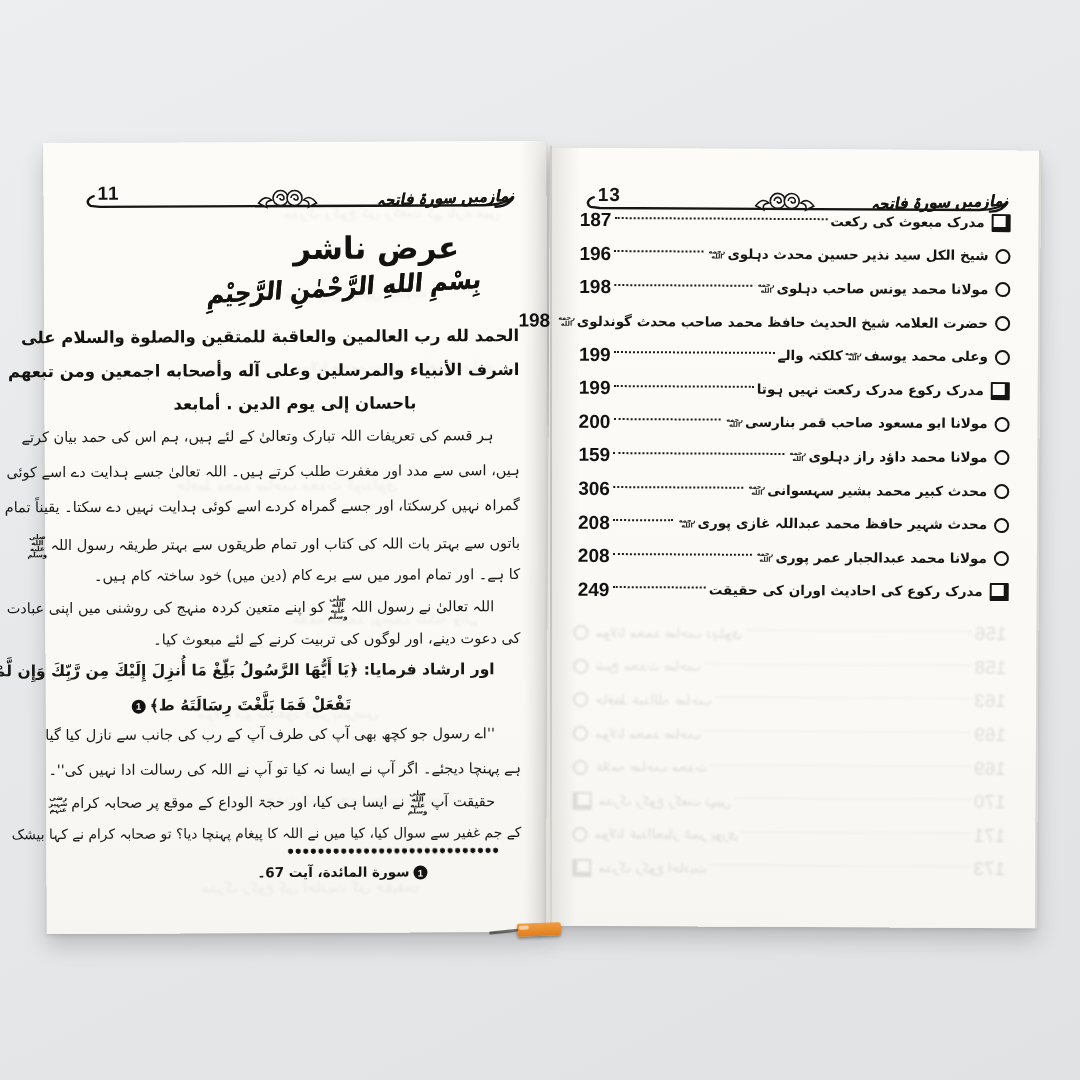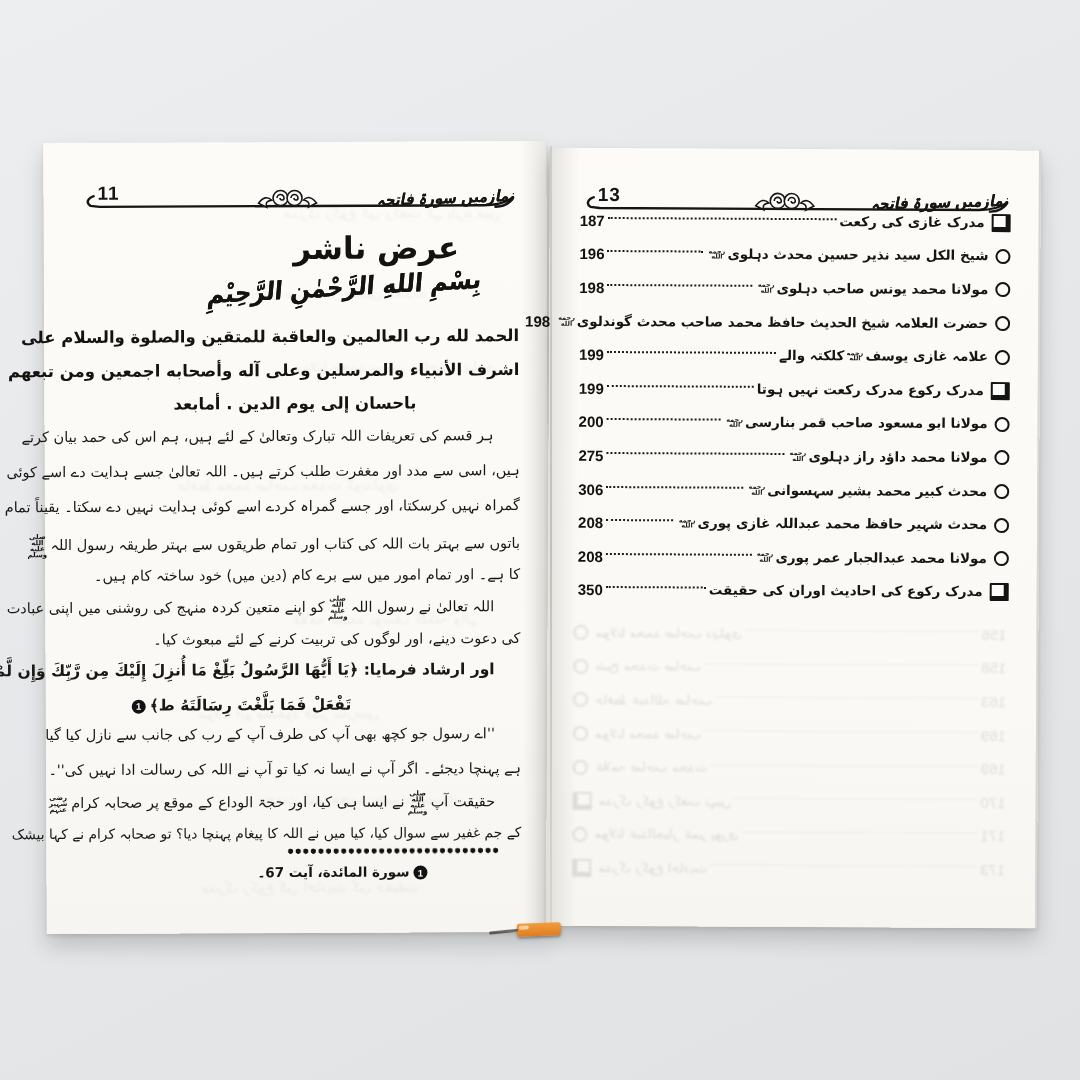--- a/index.html
+++ b/index.html
@@ -67,21 +67,21 @@
   .toc-row{display:flex;align-items:center;height:33.6px;direction:rtl;}
   .bullet{flex:0 0 auto;margin-left:7px;}
   .bullet.circle{width:11px;height:11px;border:2.4px solid #141414;border-radius:50%;background:#fcfbf8;}
   .bullet.square{width:12px;height:11px;border:2.2px solid #141414;border-left-width:5px;border-bottom-width:5px;
     border-radius:1px;background:#fcfbf8;transform:scaleX(-1);}
   .toc-title{flex:0 0 auto;font-size:13.5px;font-weight:bold;color:#16150f;white-space:nowrap;padding-bottom:2px;}
   .toc-title:empty{display:none;}
   .toc .hon{max-width:17px;font-size:6.5px;line-height:5.5px;margin:16px 2px;}
   .dots{flex:1 1 auto;border-bottom:2.2px dotted #1d1c18;margin:0 3px;transform:translateY(-3px);}
   .toc-num{flex:0 0 auto;direction:ltr;font-family:"Liberation Sans",sans-serif;
-    font-weight:bold;font-size:15px;color:#111;padding-bottom:1px;}
+    font-weight:bold;font-size:19px;color:#111;padding-bottom:1px;}
 
   
   .ghost-toc{position:absolute;top:468px;left:26px;right:30px;direction:rtl;
     opacity:0.15;filter:blur(0.8px);transform:scaleX(-1);color:#444;}
   .ghost-toc .toc-title{color:#3c3c3c;font-weight:normal;}
   .ghost-toc .toc-num{color:#3c3c3c;font-weight:normal;}
   .ghost-toc .dots{border-bottom:1.6px dotted #555;}
   .ghost-toc .bullet.circle{border-color:#4a4a4a;background:transparent;}
   .ghost-toc .bullet.square{border-color:#4a4a4a;background:transparent;}
   .ghost-lines div{position:absolute;font-size:15px;color:#50503f;opacity:0.07;filter:blur(1px);
@@ -191,21 +191,21 @@
           </g>
         </svg>
         <span class="pg-num">13</span>
         <span class="callig">نمازمیں سورۃ فاتحہ</span>
       </div>
 
       <div class="toc">
 
           <div class="toc-row">
             <span class="bullet square"></span>
-            <span class="toc-title">مدرک غازی کی رکعت</span>
+            <span class="toc-title">مدرک مبعوث کی رکعت</span>
 
             <span class="dots"></span>
             <span class="toc-num">187</span>
           </div>
 
           <div class="toc-row">
             <span class="bullet circle"></span>
             <span class="toc-title">شیخ الکل سید نذیر حسین محدث دہلوی</span>
             <span class="hon">رحمه الله</span>
 
@@ -226,21 +226,21 @@
             <span class="bullet circle"></span>
             <span class="toc-title">حضرت العلامہ شیخ الحدیث حافظ محمد صاحب محدث گوندلوی</span>
             <span class="hon">رحمه الله</span>
 
             <span class="dots"></span>
             <span class="toc-num">198</span>
           </div>
 
           <div class="toc-row">
             <span class="bullet circle"></span>
-            <span class="toc-title">علامہ غازی یوسف</span>
+            <span class="toc-title">وعلى محمد یوسف</span>
             <span class="hon">رحمه الله</span>
             <span class="toc-title">کلکتہ والے</span>
             <span class="dots"></span>
             <span class="toc-num">199</span>
           </div>
 
           <div class="toc-row">
             <span class="bullet square"></span>
             <span class="toc-title">مدرک رکوع مدرک رکعت نہیں ہوتا</span>
 
@@ -256,21 +256,21 @@
             <span class="dots"></span>
             <span class="toc-num">200</span>
           </div>
 
           <div class="toc-row">
             <span class="bullet circle"></span>
             <span class="toc-title">مولانا محمد داؤد راز دہلوی</span>
             <span class="hon">رحمه الله</span>
 
             <span class="dots"></span>
-            <span class="toc-num">275</span>
+            <span class="toc-num">159</span>
           </div>
 
           <div class="toc-row">
             <span class="bullet circle"></span>
             <span class="toc-title">محدث کبیر محمد بشیر سہسوانی</span>
             <span class="hon">رحمه الله</span>
 
             <span class="dots"></span>
             <span class="toc-num">306</span>
           </div>
@@ -291,21 +291,21 @@
 
             <span class="dots"></span>
             <span class="toc-num">208</span>
           </div>
 
           <div class="toc-row">
             <span class="bullet square"></span>
             <span class="toc-title">مدرک رکوع کی احادیث اوران کی حقیقت</span>
 
             <span class="dots"></span>
-            <span class="toc-num">350</span>
+            <span class="toc-num">249</span>
           </div>
         </div>
 
       <div class="ghost-toc">
 
           <div class="toc-row">
             <span class="bullet circle"></span>
             <span class="toc-title">مولانا محمد صاحب دہلوی</span>
             <span class="dots"></span>
             <span class="toc-num">156</span>

